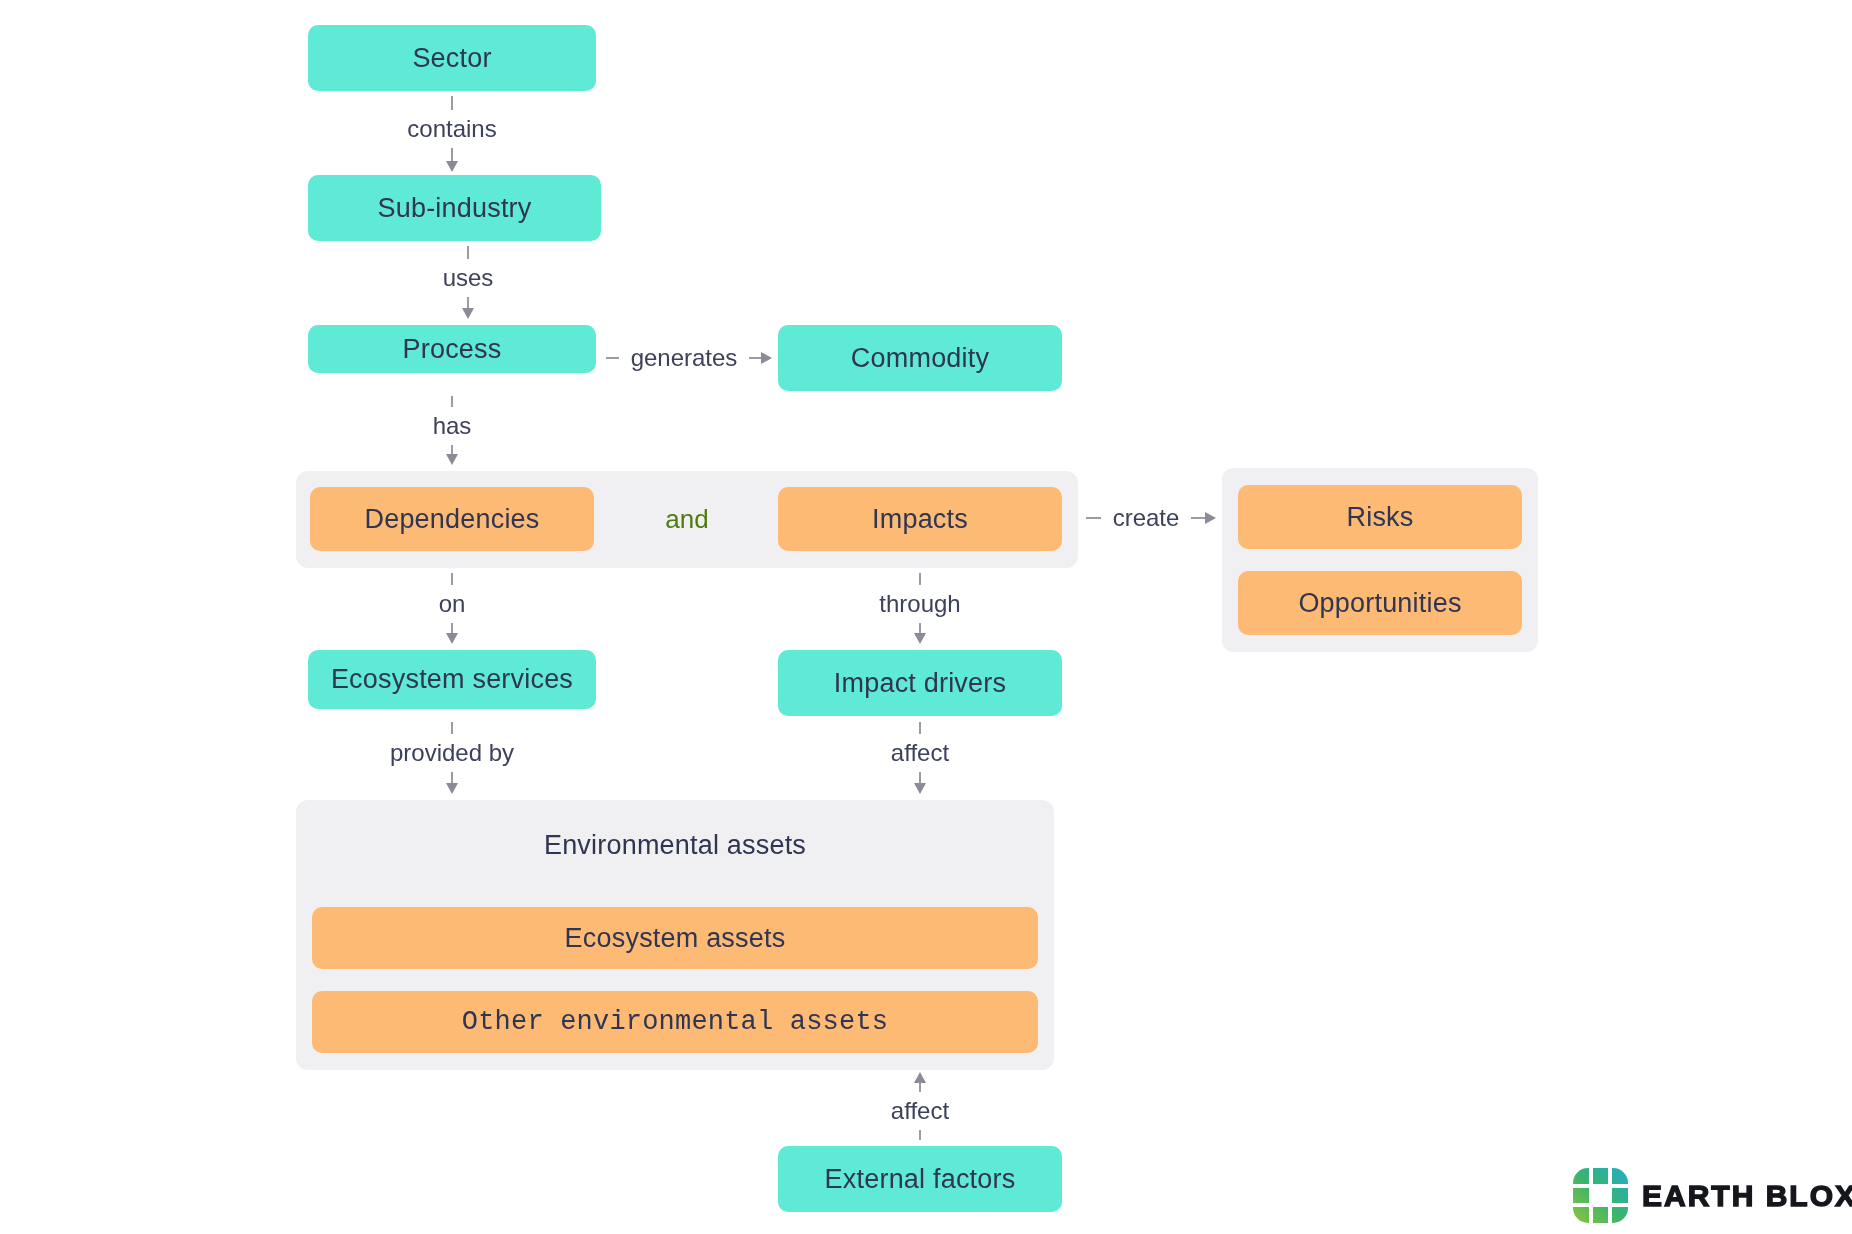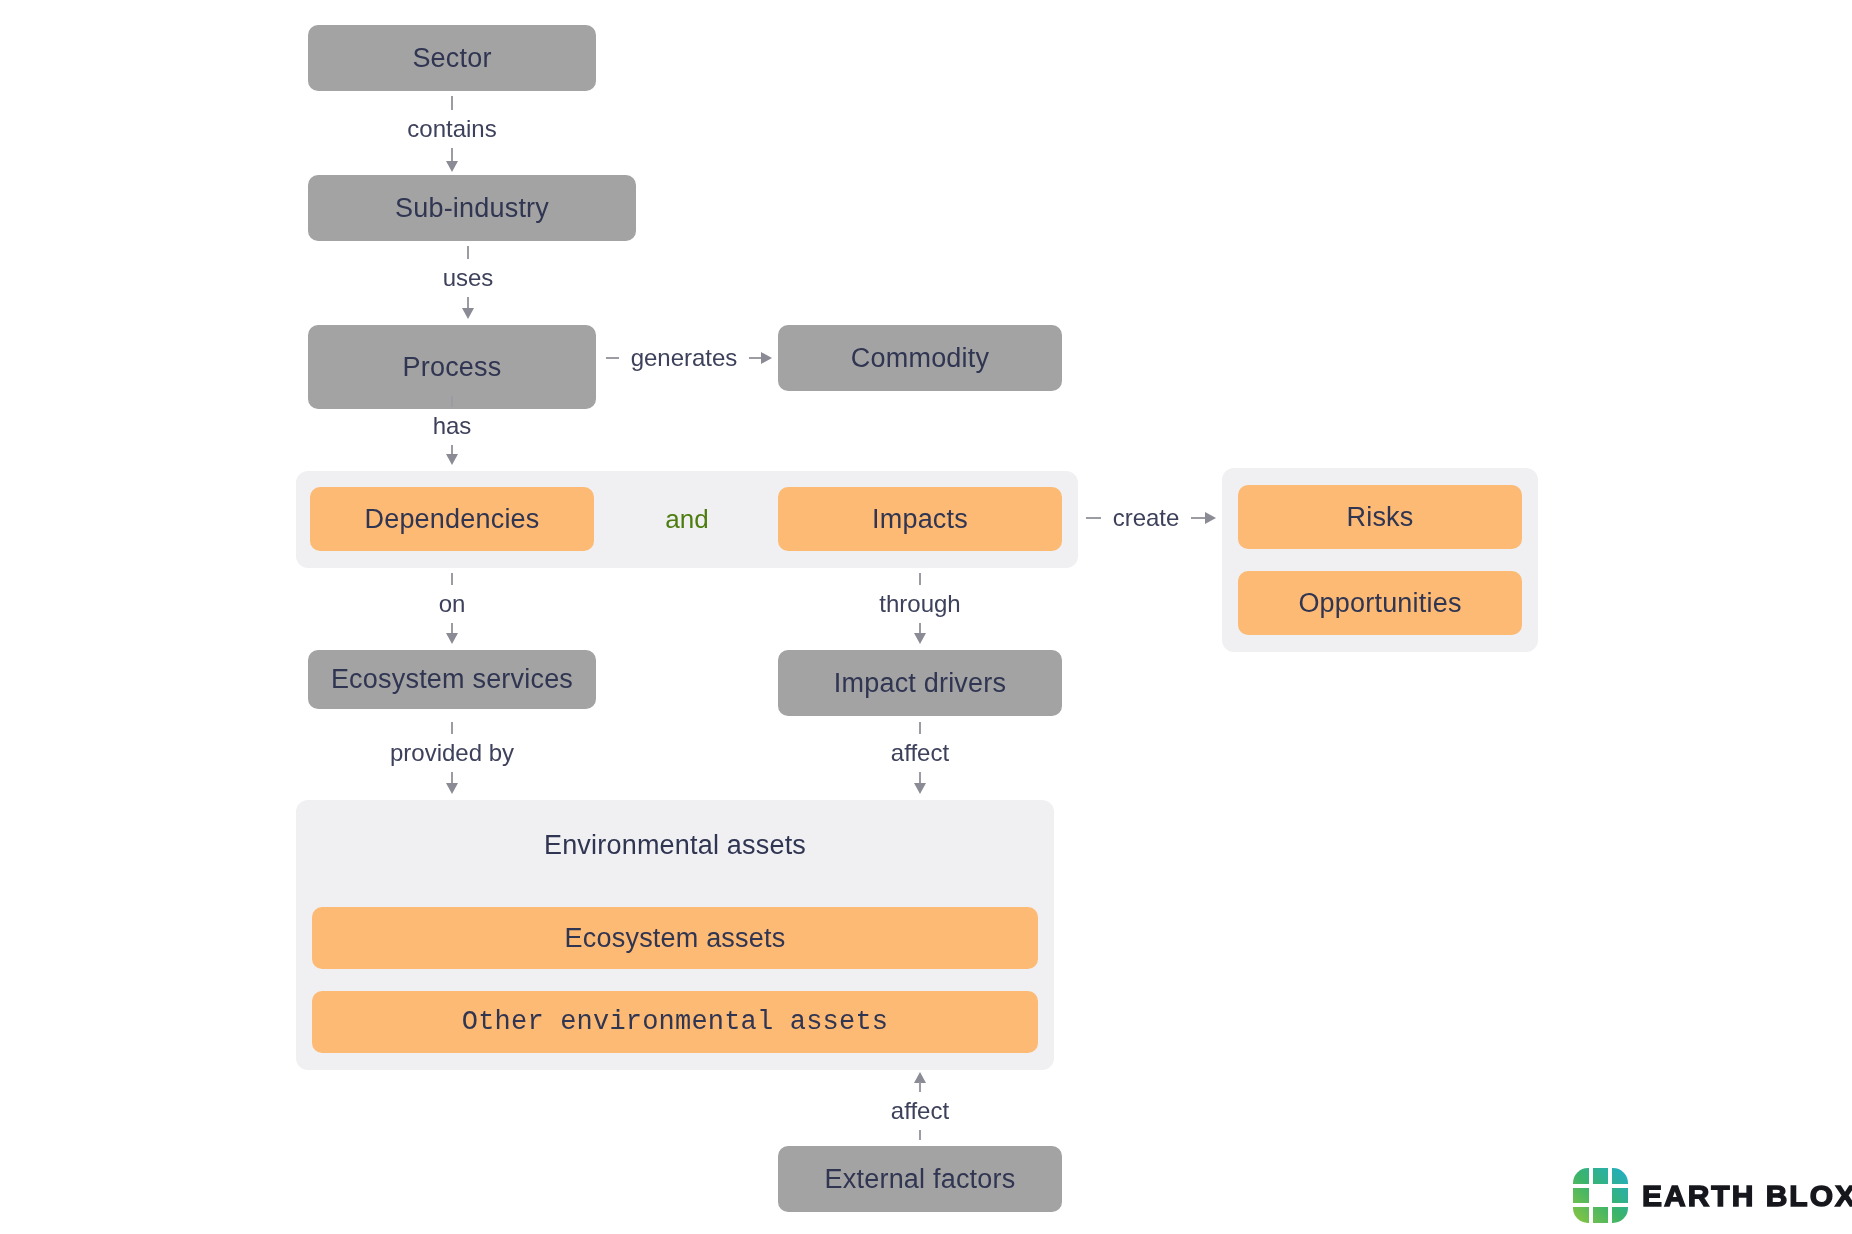--- a/index.html
+++ b/index.html
@@ -6,21 +6,21 @@
   body{
     width:1852px;height:1234px;position:relative;overflow:hidden;
     font-family:"Liberation Sans",sans-serif;
     -webkit-font-smoothing:antialiased;
   }
   .canvas{position:absolute;inset:0;}
 
   
   .node{
     position:absolute;display:flex;align-items:center;justify-content:center;
-    background:#a3a3a3;border-radius:10px;
+    background:#5eead4;border-radius:10px;
     color:#303552;font-size:27px;letter-spacing:.2px;
   }
   .node.inner{background:#fdba74;border-radius:10px;}
   .group{
     position:absolute;background:#f0f0f2;border-radius:12px;
   }
   .group .node{position:absolute;}
   .group-title{
     position:absolute;left:0;right:0;top:30px;text-align:center;
     color:#303552;font-size:27px;letter-spacing:.2px;
@@ -48,22 +48,22 @@
   .hconn .hstem{height:2px;flex:1;background:#9b9ba3;}
   .hconn .edge-label{margin:0 12px;}
   .arrow-right{
     width:0;height:0;margin-left:-1px;
     border-top:6px solid transparent;border-bottom:6px solid transparent;
     border-left:11px solid #8b8b95;
   }
 
   
   #node-sector{left:308px;top:25px;width:288px;height:66px;}
-  #node-sub-industry{left:308px;top:175px;width:328px;height:66px;}
-  #node-process{left:308px;top:325px;width:288px;height:84px;}
+  #node-sub-industry{left:308px;top:175px;width:293px;height:66px;}
+  #node-process{left:308px;top:325px;width:288px;height:48px;}
   #node-commodity{left:778px;top:325px;width:284px;height:66px;}
   #node-ecosystem-services{left:308px;top:650px;width:288px;height:59px;}
   #node-impact-drivers{left:778px;top:650px;width:284px;height:66px;}
   #node-external-factors{left:778px;top:1146px;width:284px;height:66px;}
 
   
   #group-dep-imp{left:296px;top:471px;width:782px;height:97px;}
   #node-dependencies{left:14px;top:16px;width:284px;height:64px;}
   #node-impacts{left:482px;top:16px;width:284px;height:64px;}
   #label-and{left:298px;top:15px;width:186px;height:66px;line-height:66px;}

